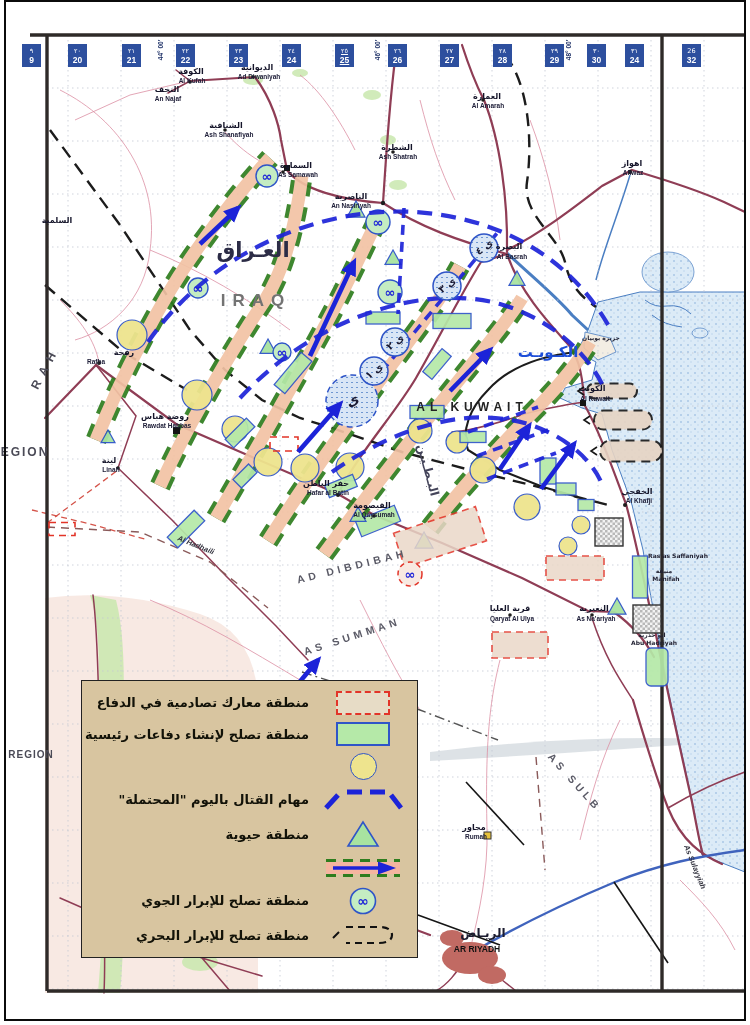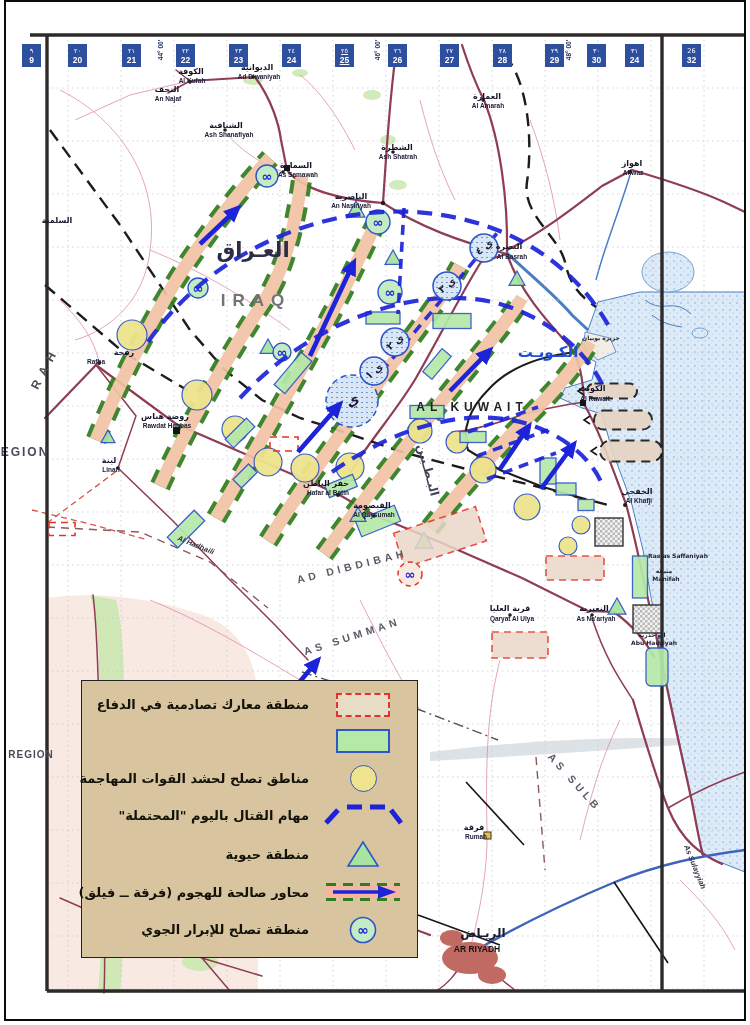--- a/index.html
+++ b/index.html
@@ -439,21 +439,21 @@
       <div class="map-label town-ar" style="left: 326px; top: 483px; transform: translate(-50%, -50%) rotate(0deg);">حفر الباطن</div>
       <div class="map-label town-en" style="left: 328px; top: 492px; transform: translate(-50%, -50%) rotate(0deg);">Hafar al Batin</div>
       <div class="map-label town-ar" style="left: 372px; top: 505px; transform: translate(-50%, -50%) rotate(0deg);">القيصومة</div>
       <div class="map-label town-en" style="left: 374px; top: 514px; transform: translate(-50%, -50%) rotate(0deg);">Al Qaysumah</div>
       <div class="map-label town-ar" style="left: 637px; top: 491px; transform: translate(-50%, -50%) rotate(0deg);">الخفجي</div>
       <div class="map-label town-en" style="left: 639px; top: 500px; transform: translate(-50%, -50%) rotate(0deg);">Al Khafji</div>
       <div class="map-label town-ar" style="left: 594px; top: 608px; transform: translate(-50%, -50%) rotate(0deg);">النعيرية</div>
       <div class="map-label town-en" style="left: 596px; top: 618px; transform: translate(-50%, -50%) rotate(0deg);">As Na'ariyah</div>
       <div class="map-label town-ar" style="left: 510px; top: 608px; transform: translate(-50%, -50%) rotate(0deg);">قرية العليا</div>
       <div class="map-label town-en" style="left: 512px; top: 618px; transform: translate(-50%, -50%) rotate(0deg);">Qaryat Al Ulya</div>
-      <div class="map-label town-ar" style="left: 474px; top: 827px; transform: translate(-50%, -50%) rotate(0deg);">فرقة</div>
+      <div class="map-label town-ar" style="left: 474px; top: 827px; transform: translate(-50%, -50%) rotate(0deg);">محاور</div>
       <div class="map-label town-en" style="left: 476px; top: 836px; transform: translate(-50%, -50%) rotate(0deg);">Rumah</div>
       <div class="map-label town-ar" style="left: 109px; top: 460px; transform: translate(-50%, -50%) rotate(0deg);">لينة</div>
       <div class="map-label town-en" style="left: 111px; top: 469px; transform: translate(-50%, -50%) rotate(0deg);">Linah</div>
       <div class="map-label town-ar" style="left: 165px; top: 416px; transform: translate(-50%, -50%) rotate(0deg);">روضة هباس</div>
       <div class="map-label town-en" style="left: 167px; top: 425px; transform: translate(-50%, -50%) rotate(0deg);">Rawdat Habbas</div>
       <div class="map-label town-ar" style="left: 57px; top: 220px; transform: translate(-50%, -50%) rotate(0deg);">السلمية</div>
       <div class="map-label city-ar" style="left: 483px; top: 933px; transform: translate(-50%, -50%) rotate(0deg);">الريـاض</div>
       <div class="map-label city-en" style="left: 477px; top: 949px; transform: translate(-50%, -50%) rotate(0deg);">AR RIYADH</div>
       <div class="map-label region" style="left: 25px; top: 452px; transform: translate(-50%, -50%) rotate(0deg); text-align: right;">EGION</div>
       <div class="map-label region-sm" style="left: 31px; top: 754px; transform: translate(-50%, -50%) rotate(0deg);">REGION</div>
@@ -544,26 +544,26 @@
   <div class="leg-row">
         <span class="leg-sym">
           <span class="sw-rect" style="border:2px dashed var(--red-dash);background:rgba(255,255,255,.4)"></span>
         </span>
         <span class="leg-txt" dir="rtl">منطقة معارك تصادمية في الدفاع</span>
       </div>
       <div class="leg-row">
         <span class="leg-sym">
           <span class="sw-rect" style="border:2px solid var(--sym-blue);background:var(--rect-green)"></span>
         </span>
+        <span class="leg-txt" dir="rtl">منطقة تصلح لإنشاء دفاعات رئيسية</span>
       </div>
       <div class="leg-row">
         <span class="leg-sym">
           <span class="sw-circ" style="border:1.6px solid var(--sym-blue);background:var(--circle-yellow)"></span>
         </span>
-        <span class="leg-txt" dir="rtl">مناطق تصلح لحشد القوات المهاجمة</span>
       </div>
       <div class="leg-row">
         <span class="leg-sym">
           <svg width="82" height="24" viewBox="0 0 82 24">
             <path d="M4,20 L16,7 M25,4 H40 M48,4 H63 M69,7 L79,20" style="stroke:var(--overlay-blue);stroke-width:5;fill:none"></path>
           </svg>
         </span>
         <span class="leg-txt" dir="rtl">مهام القتال باليوم "المحتملة"</span>
       </div>
       <div class="leg-row">
@@ -577,27 +577,35 @@
       <div class="leg-row">
         <span class="leg-sym">
           <svg width="74" height="22" viewBox="0 0 74 22">
             <rect y="5" width="74" height="12" style="fill:var(--salmon)"></rect>
             <path d="M0,3.5 H74" style="stroke:var(--dash-green);stroke-width:3.2;stroke-dasharray:10 7;fill:none"></path>
             <path d="M0,18.5 H74" style="stroke:var(--dash-green);stroke-width:3.2;stroke-dasharray:10 7;fill:none"></path>
             <path d="M7,11 H54" style="stroke:var(--overlay-blue);stroke-width:3.6;fill:none"></path>
             <polygon points="52,4.5 70,11 52,17.5" style="fill:var(--overlay-blue)"></polygon>
           </svg>
         </span>
-        <span class="leg-txt" dir="rtl">محاور صالحة للهجوم (فرقة ــ فيلق)</span>
       </div>
       <div class="leg-row">
         <span class="leg-sym">
           <svg width="30" height="30">
             <circle cx="15" cy="15" r="12.5" style="fill:#c4ecc2;stroke:var(--sym-blue);stroke-width:1.6"></circle>
             <text x="15" y="20" text-anchor="middle" style="fill:var(--overlay-blue);font:700 14px 'DejaVu Sans',sans-serif">∞</text>
           </svg>
         </span>
         <span class="leg-txt" dir="rtl">منطقة تصلح للإبرار الجوي</span>
       </div>
+      <div class="leg-row">
+        <span class="leg-sym">
+          <svg width="66" height="24" viewBox="0 0 66 24">
+            <path d="M3,15 L9,9" style="stroke:#111;stroke-width:2;fill:none"></path>
+            <path d="M16,4 H48 Q62,4 62,12 Q62,20 48,20 H16" style="stroke:#111;stroke-width:2.2;stroke-dasharray:7 5;fill:none"></path>
+          </svg>
+        </span>
+        <span class="leg-txt" dir="rtl">منطقة تصلح للإبرار البحري</span>
+      </div>
     </div>
 
   <div class="page-frame"></div>
 </div>
 
 </body></html>

